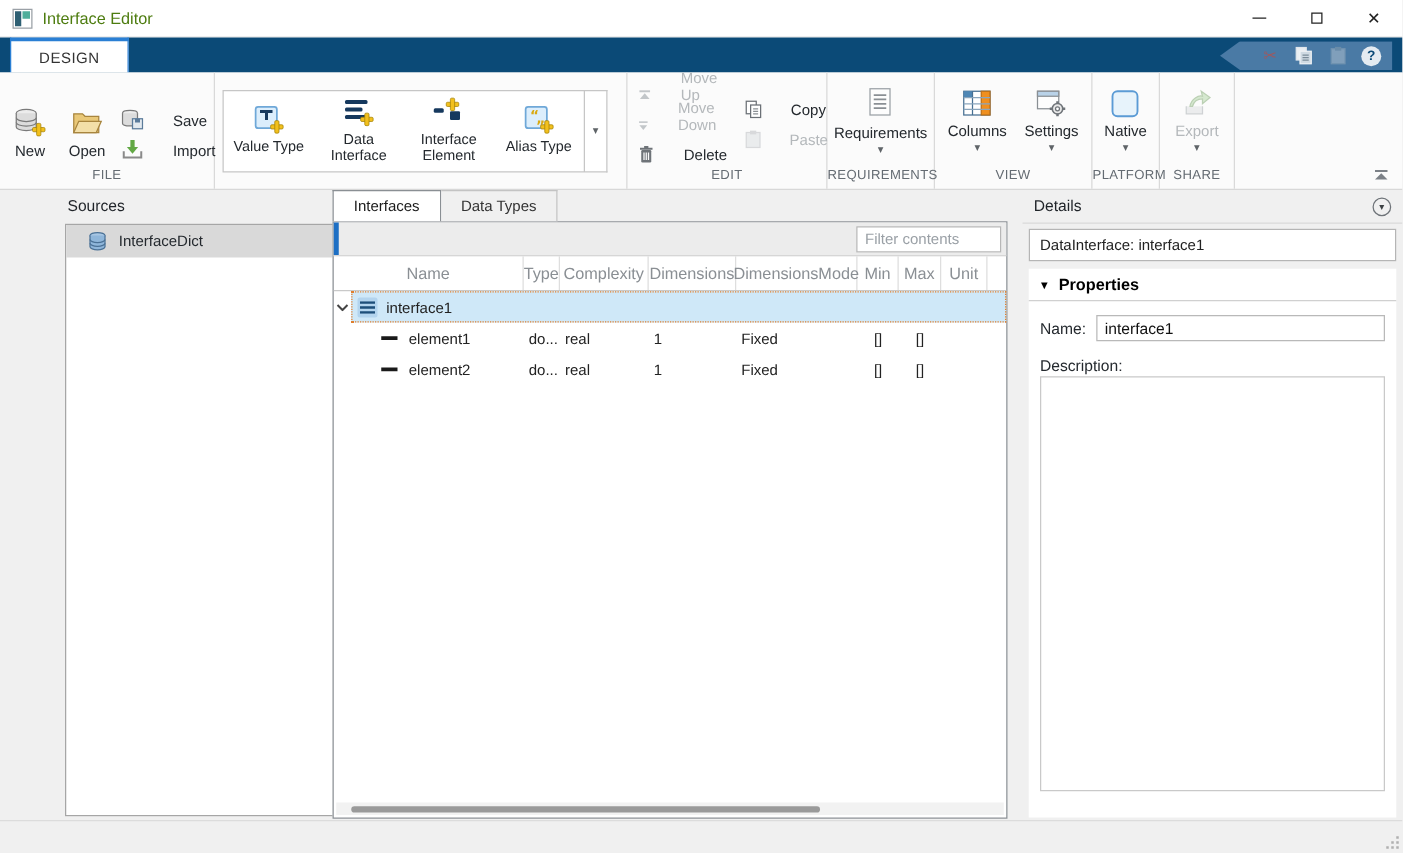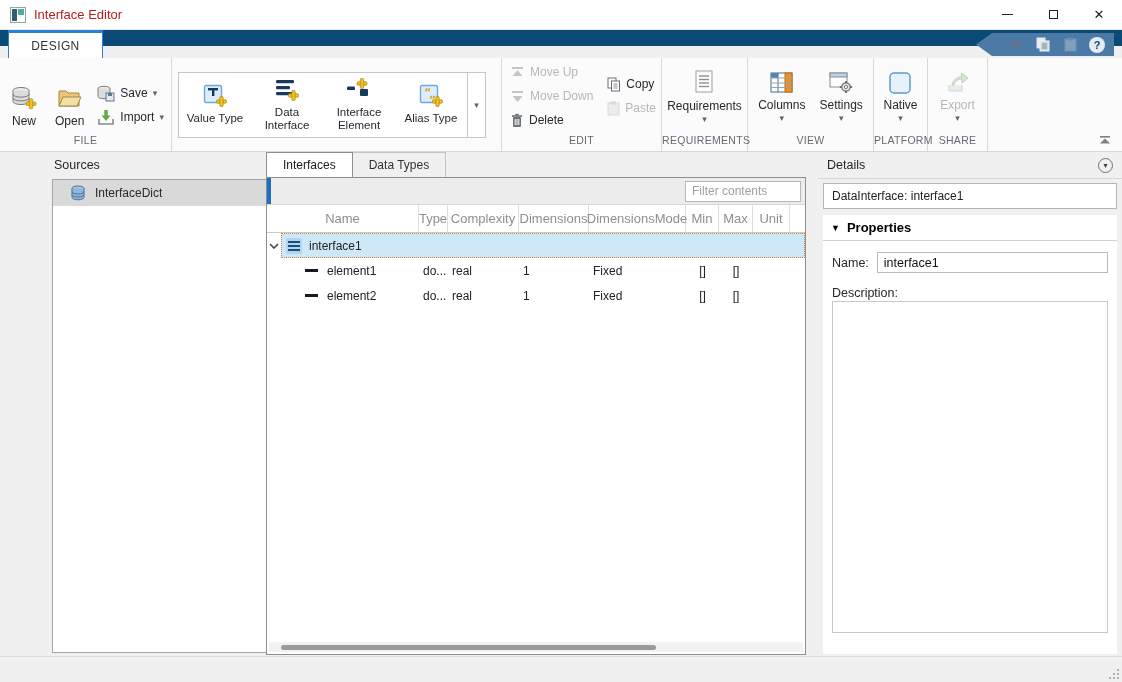--- a/index.html
+++ b/index.html
@@ -10,50 +10,50 @@
     -webkit-user-select:none; user-select:none;
   }
   svg { display:block; }
 
   
   .titlebar { position:absolute; top:0; left:0; right:0; height:30px; background:#ffffff;
     display:flex; align-items:center; border-bottom:1px solid #e8e8e8; }
   .app-icon { width:16px; height:16px; margin:0 8px 0 10px; border:1px solid #9aa0a6; background:#fff; position:relative; }
   .app-icon .c1{position:absolute;left:1px;top:1px;width:5px;height:12px;background:#2e5f73;}
   .app-icon .c2{position:absolute;left:7px;top:1px;width:6px;height:6px;background:#4fae9b;}
-  .title-text { font-size:13px; color:#b91c1c; }
+  .title-text { font-size:13px; color:#4d7c0f; }
   .win-controls { margin-left:auto; display:flex; height:30px; }
   .win-btn { width:46px; height:30px; display:flex; align-items:center; justify-content:center; color:#222; }
   .glyph-min { width:11px; height:1px; background:#222; }
   .glyph-max { width:9px; height:9px; border:1px solid #222; }
   .glyph-close { font-size:13px; line-height:1; }
 
   
-  .ribbon-tabs { position:absolute; top:30px; left:0; right:0; height:16px; background:#0b4a77; }
+  .ribbon-tabs { position:absolute; top:30px; left:0; right:0; height:28px; background:#0b4a77; }
   .design-tab { position:absolute; left:8px; top:0; width:95px; height:28px; background:#ffffff;
     border:1px solid #2a7fd4; border-bottom:none; border-top-width:3px;
     display:flex; align-items:center; justify-content:center; font-size:12px; color:#333; letter-spacing:.4px; }
   .quick-access { position:absolute; right:8px; top:3px; height:23px; width:138px; background:#4a7aa5;
     clip-path:polygon(16px 0,100% 0,100% 100%,16px 100%,0 50%);
     display:flex; align-items:center; justify-content:flex-end; gap:11px; padding:0 9px 0 20px; }
   .qa-ico { width:16px; height:16px; display:flex; align-items:center; justify-content:center; }
   .scissors { font-size:13px; color:#9b5a62; }
   .help-circle { width:16px; height:16px; border-radius:50%; background:#e4ebf1; color:#0b4a77;
     font-weight:bold; font-size:11px; display:flex; align-items:center; justify-content:center; }
 
   
   .ribbon { position:absolute; top:58px; left:0; right:0; height:94px; background:#fbfbfb;
     border-bottom:1px solid #d8d8d8; display:flex; }
   .rib-sec { height:100%; display:flex; flex-direction:column; border-right:1px solid #d9d9d9; position:relative; }
   .rib-content { flex:1; display:flex; align-items:center; }
   .rib-label { height:17px; text-align:center; font-size:10.5px; color:#646b72; letter-spacing:.3px; }
   .bigbtn { display:flex; flex-direction:column; align-items:center; justify-content:center; gap:3px;
     font-size:12px; color:#24292e; padding:2px 5px; }
   .bigbtn .drop { font-size:9px; color:#5f6468; line-height:6px; }
-  .smallbtn { display:flex; align-items:center; gap:5px; font-size:12px; height:22px; }
+  .smallbtn { display:flex; align-items:flex-end; gap:23px; font-size:12px; height:22px; }
   .disabled { color:#b4b8bb !important; }
   .dimmed { opacity:.45; }
   .drop9 { font-size:9px; color:#5f6468; }
 
   
   .sec-file { width:172px; }
   .sec-file .rib-content { padding-left:6px; gap:8px; align-items:flex-end; padding-bottom:4px; }
   .saveimport { display:flex; flex-direction:column; justify-content:flex-end; gap:2px; padding-bottom:2px; }
 
   

